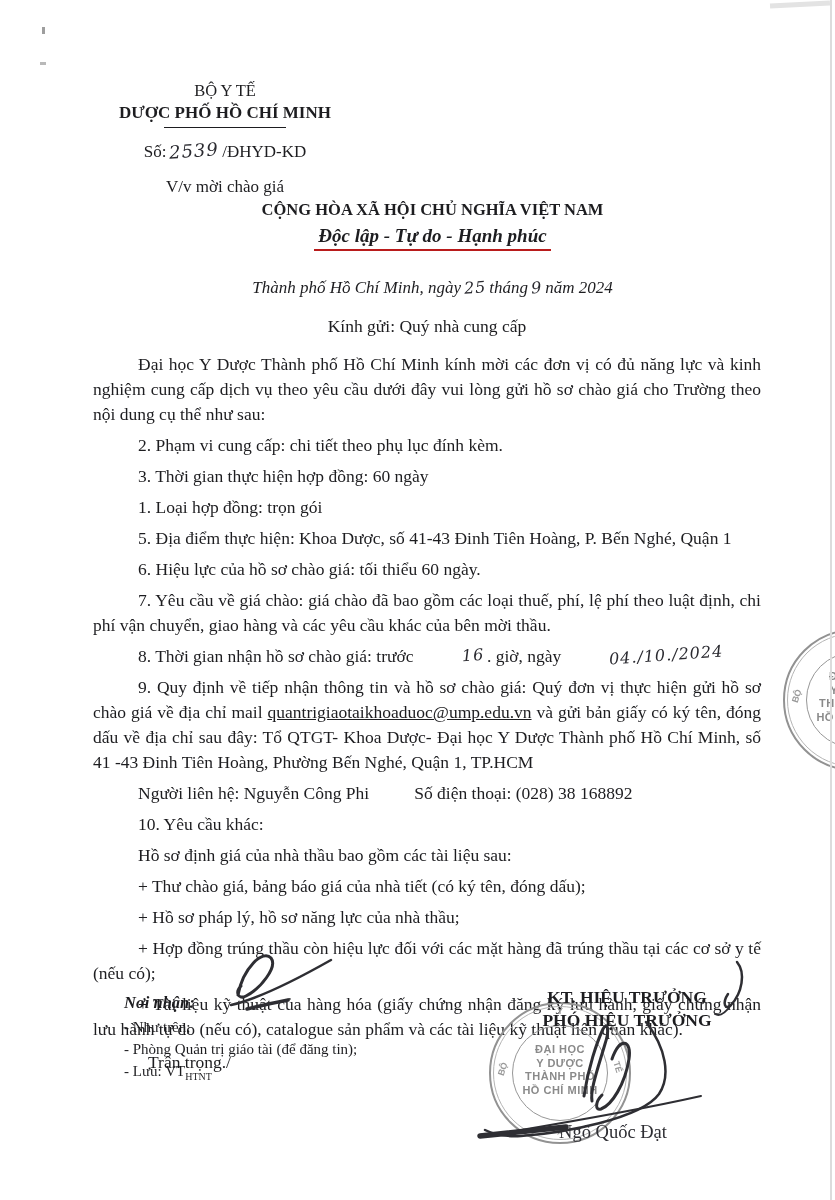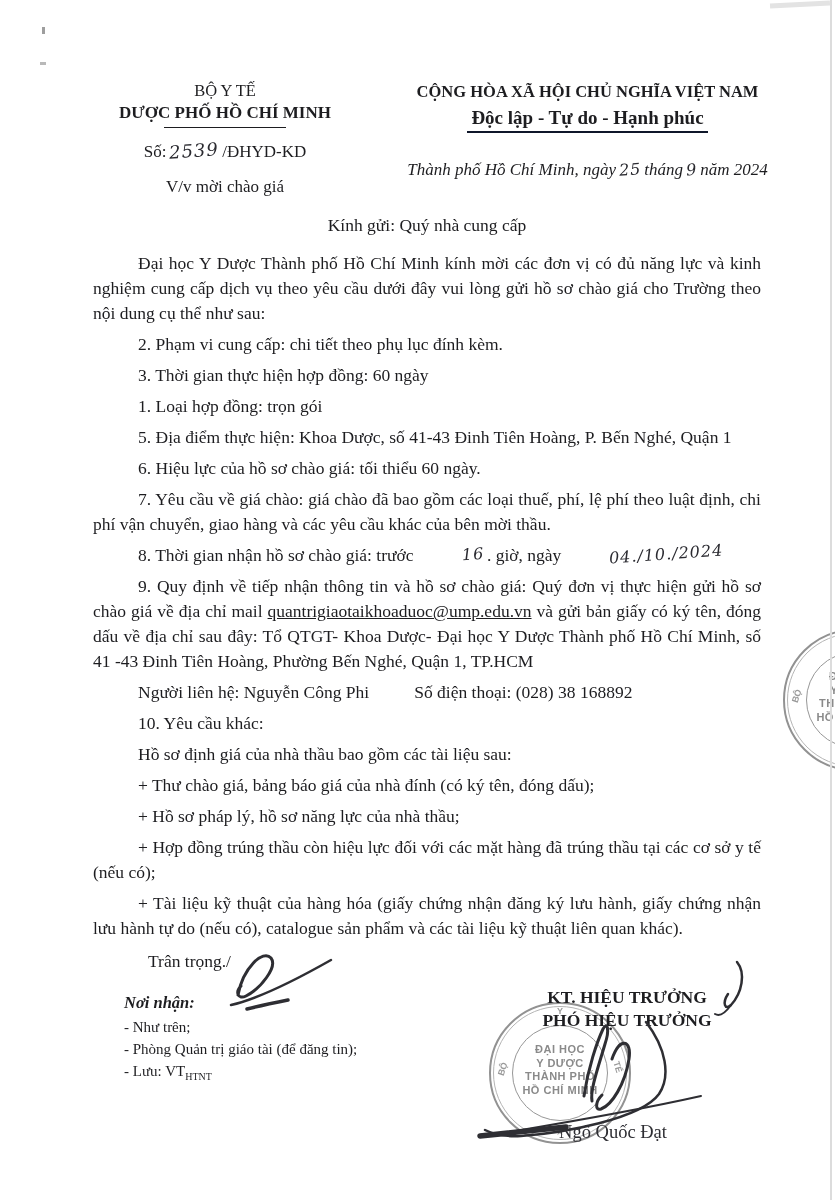--- a/index.html
+++ b/index.html
@@ -5,31 +5,31 @@
   html,body{margin:0;padding:0;background:#ffffff;}
   .page{
     position:relative;
     width:835px;height:1200px;
     background:#ffffff;
     overflow:hidden;
     font-family:"Liberation Serif", serif;
     color:#1d1d20;
   }
   
-  .header{display:flex;padding:80px 40px 0 70px;}
+  .header{display:flex;padding:80px 40px 0 70px;flex-direction:column;}
   .header-left{width:310px;text-align:center;line-height:22px;}
   .header-right{flex:1;text-align:center;line-height:23px;}
   .h-small{font-size:16.5px;}
   .h-bold{font-weight:bold;font-size:17px;}
   .org-underline{display:block;width:122px;height:0;border-bottom:1.8px solid #1d1d20;margin:3px auto 0 auto;}
   .so-line{margin-top:12px;font-size:17px;}
   .subject{margin-top:13px;font-size:17px;}
   .motto1{font-weight:bold;font-size:16.5px;}
   .motto2{font-weight:bold;font-size:19px;margin-top:3px;}
-  .motto2 .inner{display:inline-block;border-bottom:2px solid #0f172a;padding:0 4px 2px 4px;}
+  .motto2 .inner{display:inline-block;border-bottom:2px solid #b91c1c;padding:0 4px 2px 4px;font-style:italic;}
   .date-line{margin-top:25px;font-style:italic;font-size:17px;}
   
   .hw{
     display:inline-block;
     font-family:"DejaVu Serif", serif;
     font-style:italic;
     font-size:18px;
     letter-spacing:1px;
     transform:rotate(-4deg);
     margin:0 3px;
@@ -114,21 +114,21 @@
     <p class="para">7. Yêu cầu về giá chào: giá chào đã bao gồm các loại thuế, phí, lệ phí theo luật định, chi phí vận chuyển, giao hàng và các yêu cầu khác của bên mời thầu.</p>
 
     <p class="para"><span>8. Thời gian nhận hồ sơ chào giá: trước</span><span class="hw hw-small">16</span><span>. giờ, ngày</span><span class="hw hw-small">04./10./2024</span></p>
 
     <p class="para"><span>9. Quy định về tiếp nhận thông tin và hồ sơ chào giá: Quý đơn vị thực hiện gửi hồ sơ chào giá về địa chỉ mail </span><span class="email">quantrigiaotaikhoaduoc@ump.edu.vn</span><span> và gửi bản giấy có ký tên, đóng dấu về địa chỉ sau đây: Tổ QTGT- Khoa Dược- Đại học Y Dược Thành phố Hồ Chí Minh, số 41 -43 Đinh Tiên Hoàng, Phường Bến Nghé, Quận 1, TP.HCM</span></p>
 
     <p class="para"><span>Người liên hệ: Nguyễn Công Phi</span><span class="contact-gap"></span><span>Số điện thoại: (028) 38 168892</span></p>
 
     <p class="para">10. Yêu cầu khác:</p>
     <p class="para">Hồ sơ định giá của nhà thầu bao gồm các tài liệu sau:</p>
-    <p class="para">+ Thư chào giá, bảng báo giá của nhà đính (có ký tên, đóng dấu);</p>
+    <p class="para">+ Thư chào giá, bảng báo giá của nhà tiết (có ký tên, đóng dấu);</p>
     <p class="para">+ Hồ sơ pháp lý, hồ sơ năng lực của nhà thầu;</p>
     <p class="para">+ Hợp đồng trúng thầu còn hiệu lực đối với các mặt hàng đã trúng thầu tại các cơ sở y tế (nếu có);</p>
     <p class="para">+ Tài liệu kỹ thuật của hàng hóa (giấy chứng nhận đăng ký lưu hành, giấy chứng nhận lưu hành tự do (nếu có), catalogue sản phẩm và các tài liệu kỹ thuật liên quan khác).</p>
 
     <p class="para closing">Trân trọng./</p>
   </div>
 
   <div class="footer-left">
     <div class="recipients-title">Nơi nhận:</div>
     <div>- Như trên;</div>

